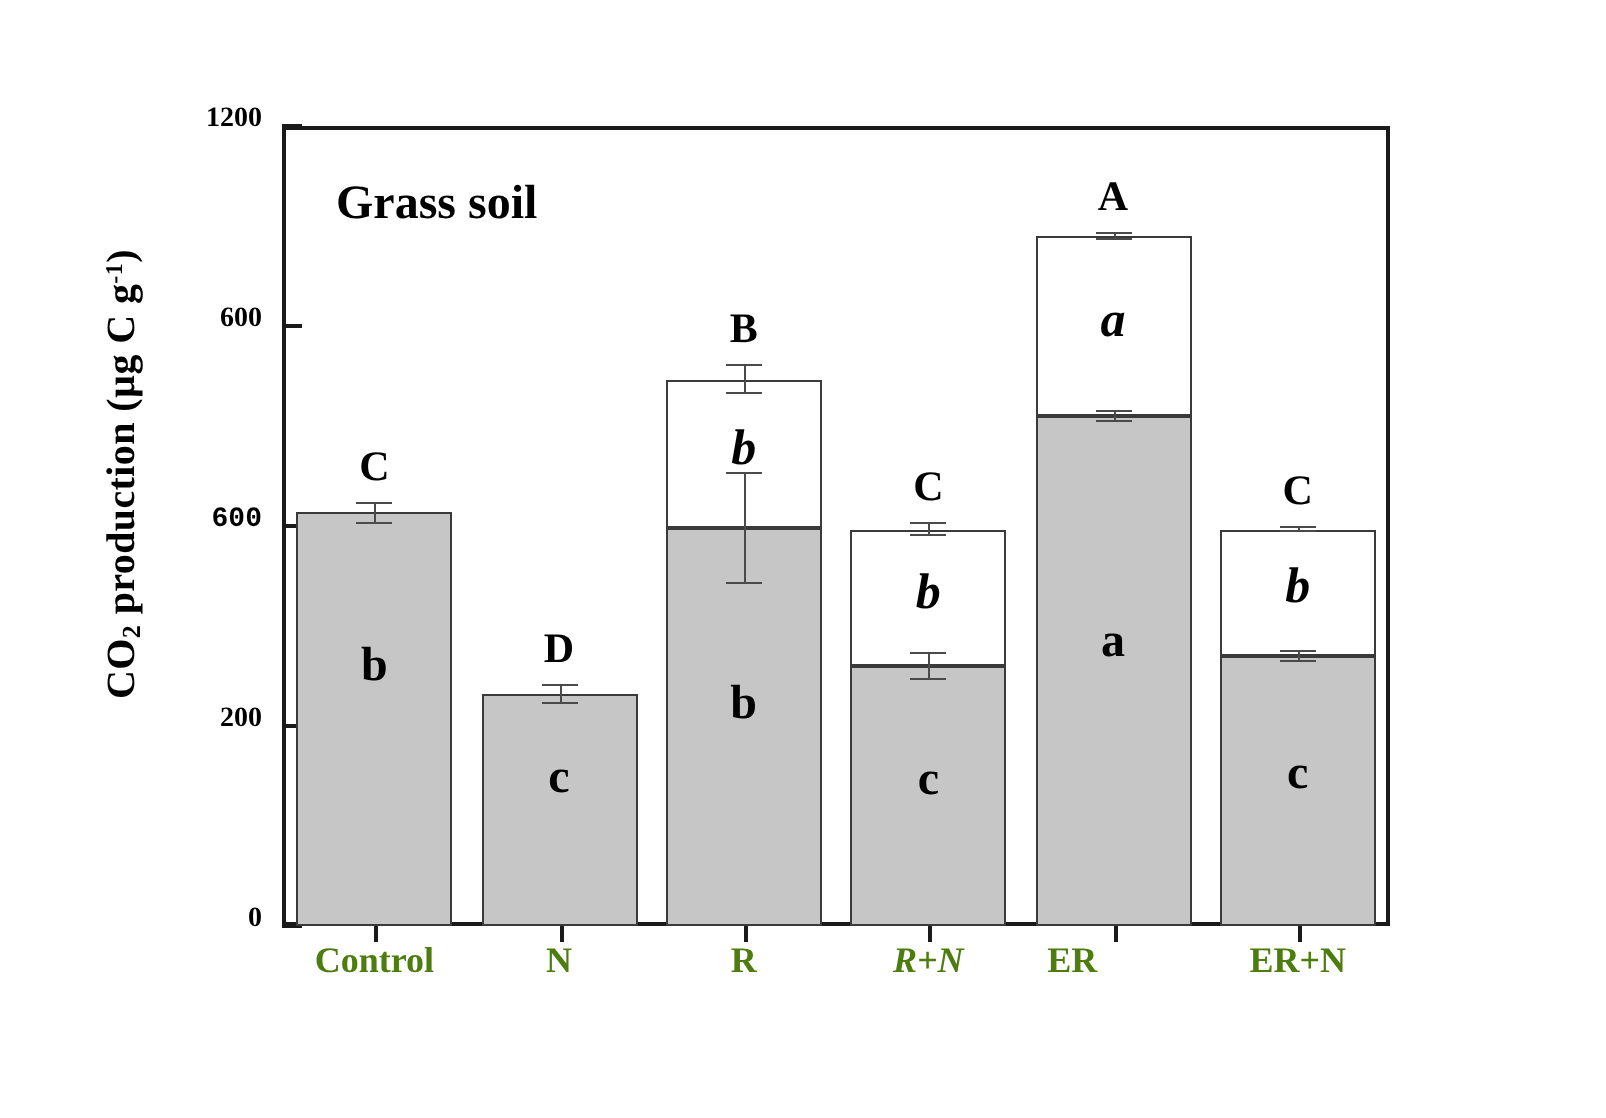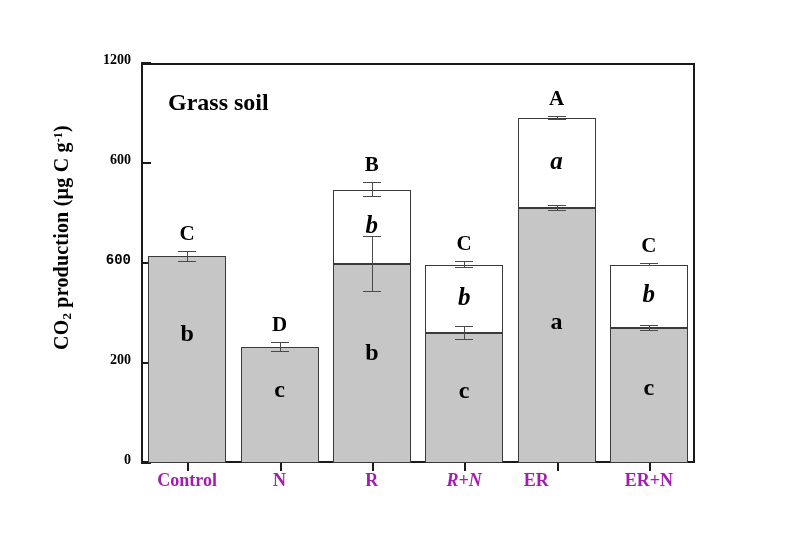--- a/index.html
+++ b/index.html
@@ -56,21 +56,21 @@
   .xtick{
     position:absolute;
     top:463px;
     width:0;height:8px;
     border-left:2px solid #1a1a1a;
   }
   .xlabel{
     position:absolute;
     top:470px;
     text-align:center;
-    font-size:18px;font-weight:bold;color:#a21caf;
+    font-size:18px;font-weight:bold;color:#4d7c0f;
     white-space:nowrap;
   }
 
   
   .bar-total{
     position:absolute;
     box-sizing:border-box;
     border:1.6px solid #3a3a3a;
     background:#ffffff;
   }

